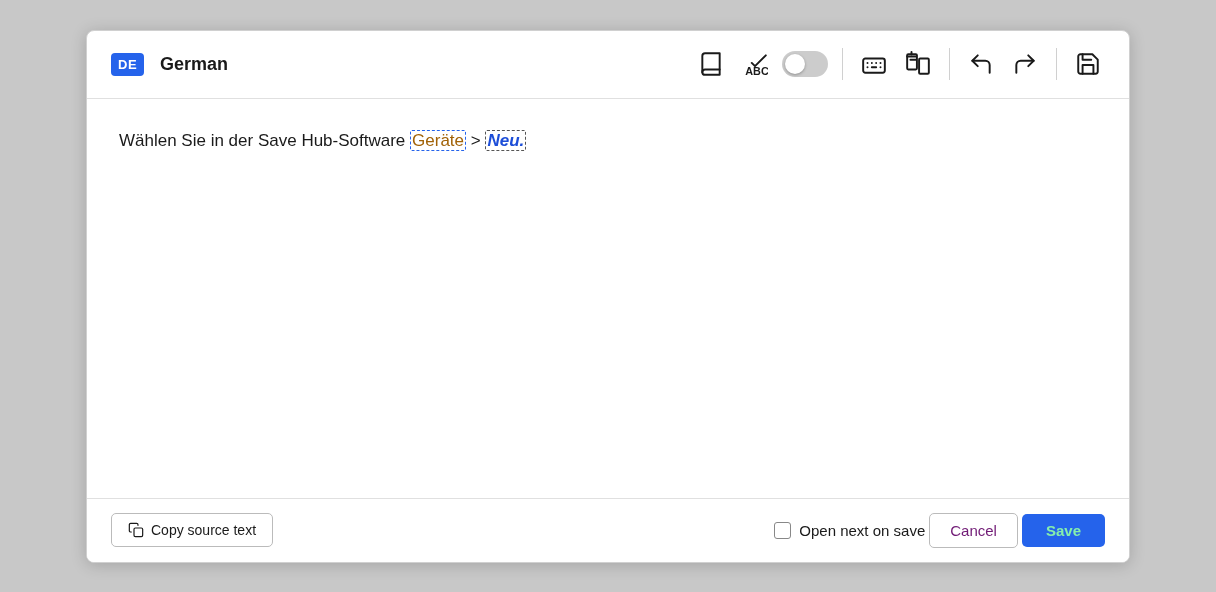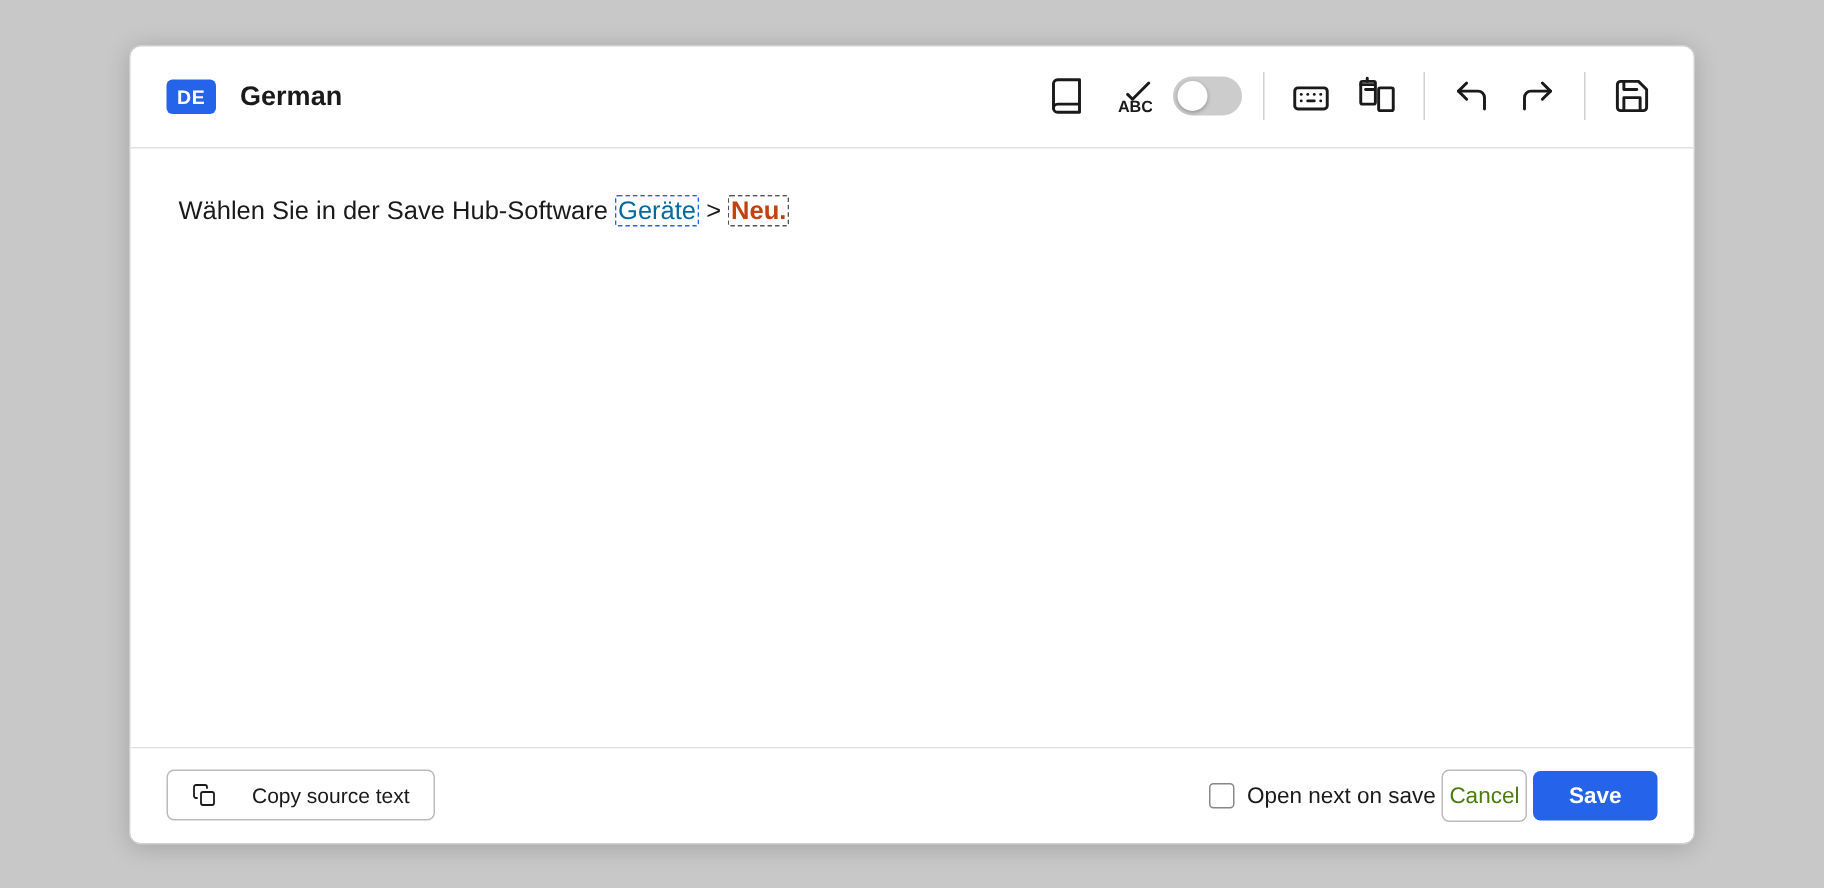--- a/index.html
+++ b/index.html
@@ -108,46 +108,47 @@
 
     .content-text {
       font-size: 17px;
       color: #1a1a1a;
     }
 
     .term-highlight {
       border: 1.5px dashed #2563eb;
       border-radius: 2px;
       padding: 0 1px;
-      color: #0369a1;
+      color: #a16207;
       font-weight: 500;
       text-align: center;
     }
 
     .term-bold {
       border: 1.5px dashed #555;
       border-radius: 2px;
       padding: 0 1px;
       font-weight: 700;
-      color: #c2410c;
+      color: #1d4ed8;
+      font-style: italic;
     }
 
     
     .editor-footer {
       display: flex;
       align-items: center;
       padding: 14px 24px;
       background: #fff;
       gap: 12px;
     }
 
     .copy-source-btn {
       display: flex;
       align-items: center;
-      gap: 24px;
+      gap: 7px;
       border: 1px solid #bbb;
       background: #fff;
       border-radius: 5px;
       padding: 8px 16px;
       font-size: 14px;
       color: #1a1a1a;
       cursor: pointer;
     }
 
     .footer-right {
@@ -173,34 +174,34 @@
       border-radius: 3px;
       background: #fff;
       appearance: none;
       cursor: pointer;
     }
 
     .cancel-btn {
       border: 1px solid #bbb;
       background: #fff;
       border-radius: 5px;
-      padding: 8px 4px;
+      padding: 8px 20px;
       font-size: 15px;
-      color: #4d7c0f;
+      color: #701a75;
       cursor: pointer;
     }
 
     .save-btn {
       border: none;
       background: #2563eb;
       border-radius: 5px;
       padding: 8px 24px;
       font-size: 15px;
       font-weight: 700;
-      color: #ffffff;
+      color: #86efac;
       cursor: pointer;
     }
 
     
     svg { display: block; }
   </style>
 </head>
 <body>
 
 <div class="editor-panel">

